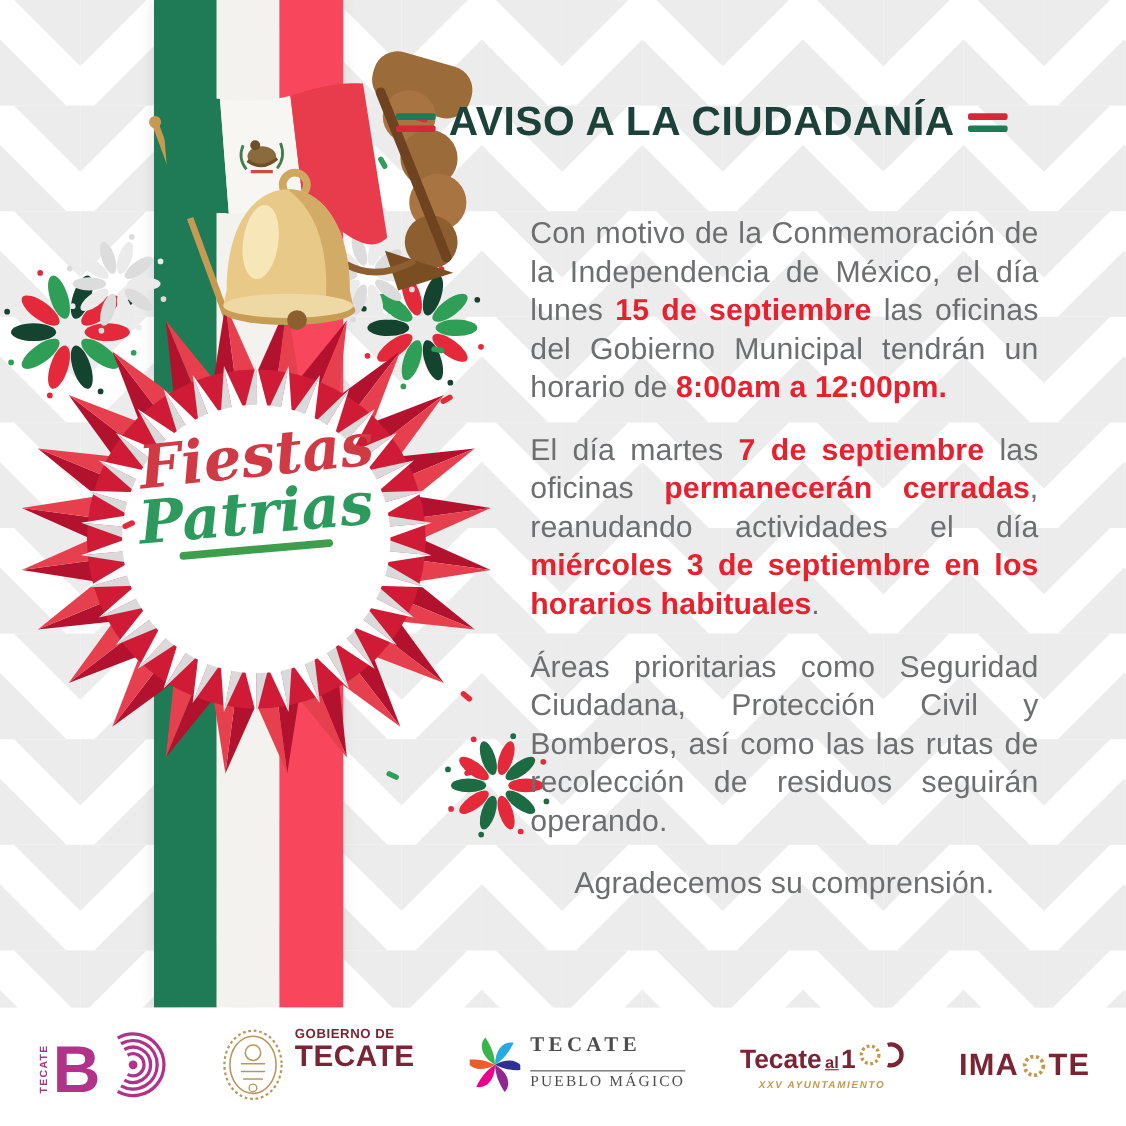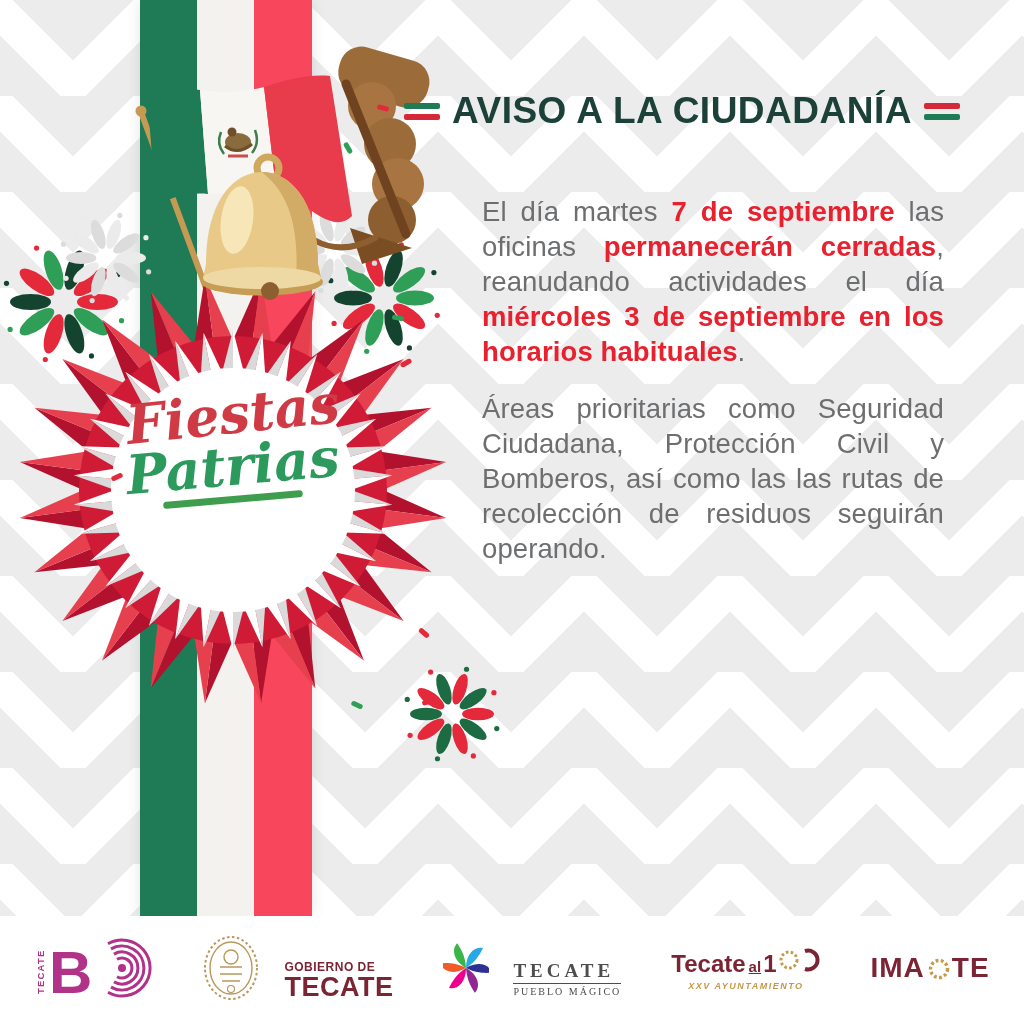--- a/index.html
+++ b/index.html
@@ -18,36 +18,36 @@
   .band{position:absolute;left:140px;top:0;width:172px;height:916px;display:flex;box-shadow:0 0 14px rgba(0,0,0,.10);}
   .band .g{width:57px;background:#1e7b55;}
   .band .w{width:57px;background:#f3f2ef;}
   .band .r{width:58px;background:#f8475d;}
   .decor{position:absolute;left:0;top:0;}
   .badge-text{position:absolute;left:73px;top:382px;width:320px;display:flex;flex-direction:column;align-items:center;pointer-events:none;}
   .fiestas{font:italic 700 54px "DejaVu Serif",serif;color:#cf3a45;transform:rotate(-6deg);}
   .patrias{font:italic 700 54px "DejaVu Serif",serif;color:#2c9a5c;transform:rotate(-5deg);margin-top:-12px;}
   .swoosh{width:140px;height:7px;border-radius:4px;background:#3f9e4d;transform:rotate(-5deg);margin-top:-2px;}
   .year{font:700 60px "DejaVu Serif",serif;color:#57585a;letter-spacing:2px;margin-top:0px;}
-  .title-row{position:absolute;left:374px;top:90px;width:616px;display:flex;align-items:center;justify-content:center;gap:12px;}
+  .title-row{position:absolute;left:360px;top:90px;width:616px;display:flex;align-items:center;justify-content:flex-start;gap:12px;}
   .title{font-size:37px;font-weight:700;color:#1b4138;letter-spacing:.5px;white-space:nowrap;}
   .dashes{display:flex;flex-direction:column;gap:5px;}
   .dash{width:36px;height:6px;border-radius:2px;}
   .dash.green{background:#1e7b55;} .dash.red{background:#d5293a;}
   .body-text{position:absolute;left:482px;top:194px;width:462px;}
   .para{margin:0 0 22px;font-size:27.5px;line-height:35px;color:#6d6e70;text-align:justify;letter-spacing:.1px;}
   .para b{color:#e8212e;}
   .para.center{text-align:center;margin-top:14px;}
   .footer-strip{position:absolute;left:0;bottom:0;width:1024px;height:108px;background:#ffffff;}
   .footer{position:absolute;left:0;bottom:8px;width:1024px;height:96px;display:flex;align-items:center;justify-content:center;gap:50px;}
-  .logo{display:flex;align-items:flex-end;gap:24px;}
+  .logo{display:flex;align-items:flex-start;gap:9px;}
   .gob-l1{font-size:12px;font-weight:700;color:#7b2433;letter-spacing:.5px;}
   .gob-l2{font-size:27px;font-weight:700;color:#7b2433;letter-spacing:.5px;margin-top:-2px;}
   .pm-l1{font-family:"Liberation Serif",serif;font-size:19px;color:#4d4d4f;letter-spacing:4px;font-weight:700;}
-  .pm-l2{font-family:"Liberation Serif",serif;font-size:10px;color:#4d4d4f;letter-spacing:2px;border-top:1px solid #4d4d4f;padding-top:2px;margin-top:1px;}
+  .pm-l2{font-family:"Liberation Serif",serif;font-size:14px;color:#4d4d4f;letter-spacing:2px;border-top:1px solid #4d4d4f;padding-top:2px;margin-top:12px;}
   .al100{display:flex;flex-direction:column;align-items:center;}
   .al100-row{display:flex;align-items:baseline;}
   .al100-main{font-size:24px;font-weight:800;color:#7b2433;}
   .al100-al{font-size:15px;font-weight:700;color:#7b2433;margin-left:3px;text-decoration:underline;}
   .al100-num{font-size:24px;font-weight:800;color:#7b2433;margin-left:2px;}
   .al100-sub{font-size:9px;font-weight:700;color:#c49a4a;letter-spacing:1.5px;margin-top:3px;font-style:italic;}
   .imacte{display:flex;align-items:center;}
   .imacte span{font-size:28px;font-weight:800;color:#7b2433;letter-spacing:1px;text-align:right;}
   .imacte svg{margin:0 1px 0 2px;}
 </style>
@@ -342,22 +342,24 @@
       <div class="dash red"></div>
     </div>
     <div class="title">AVISO A LA CIUDADANÍA</div>
     <div class="dashes">
       <div class="dash red"></div>
       <div class="dash green"></div>
     </div>
   </div>
 
   <div class="body-text">
+      <p class="para"><span>Con motivo de la Conmemoración de la Independencia de México, el día lunes </span><b>15 de septiembre</b><span> las oficinas del Gobierno Municipal tendrán un horario de </span><b>8:00am a 12:00pm.</b></p>
       <p class="para"><span>El día martes </span><b>7 de septiembre</b><span> las oficinas </span><b>permanecerán cerradas</b><span>, reanudando actividades el día </span><b>miércoles 3 de septiembre en los horarios habituales</b><span>.</span></p>
       <p class="para"><span>Áreas prioritarias como Seguridad Ciudadana, Protección Civil y Bomberos, así como las las rutas de recolección de residuos seguirán operando.</span></p>
+      <p class="para center"><span>Agradecemos su comprensión.</span></p>
     </div>
 
   <div class="footer-strip"></div>
   <div class="footer">
 
     <div class="logo">
       <svg width="118" height="72" viewBox="0 0 118 72">
         <text transform="translate(10,62) rotate(-90)" font-size="9.5" font-weight="bold" fill="#b13289" letter-spacing="1.2" font-family="Liberation Sans, sans-serif">TECATE</text>
         <text x="15" y="61" font-size="60" font-weight="bold" fill="#b13289" font-family="Liberation Sans, sans-serif">B</text>
         <circle cx="88" cy="36" r="4" fill="#b13289"></circle>

